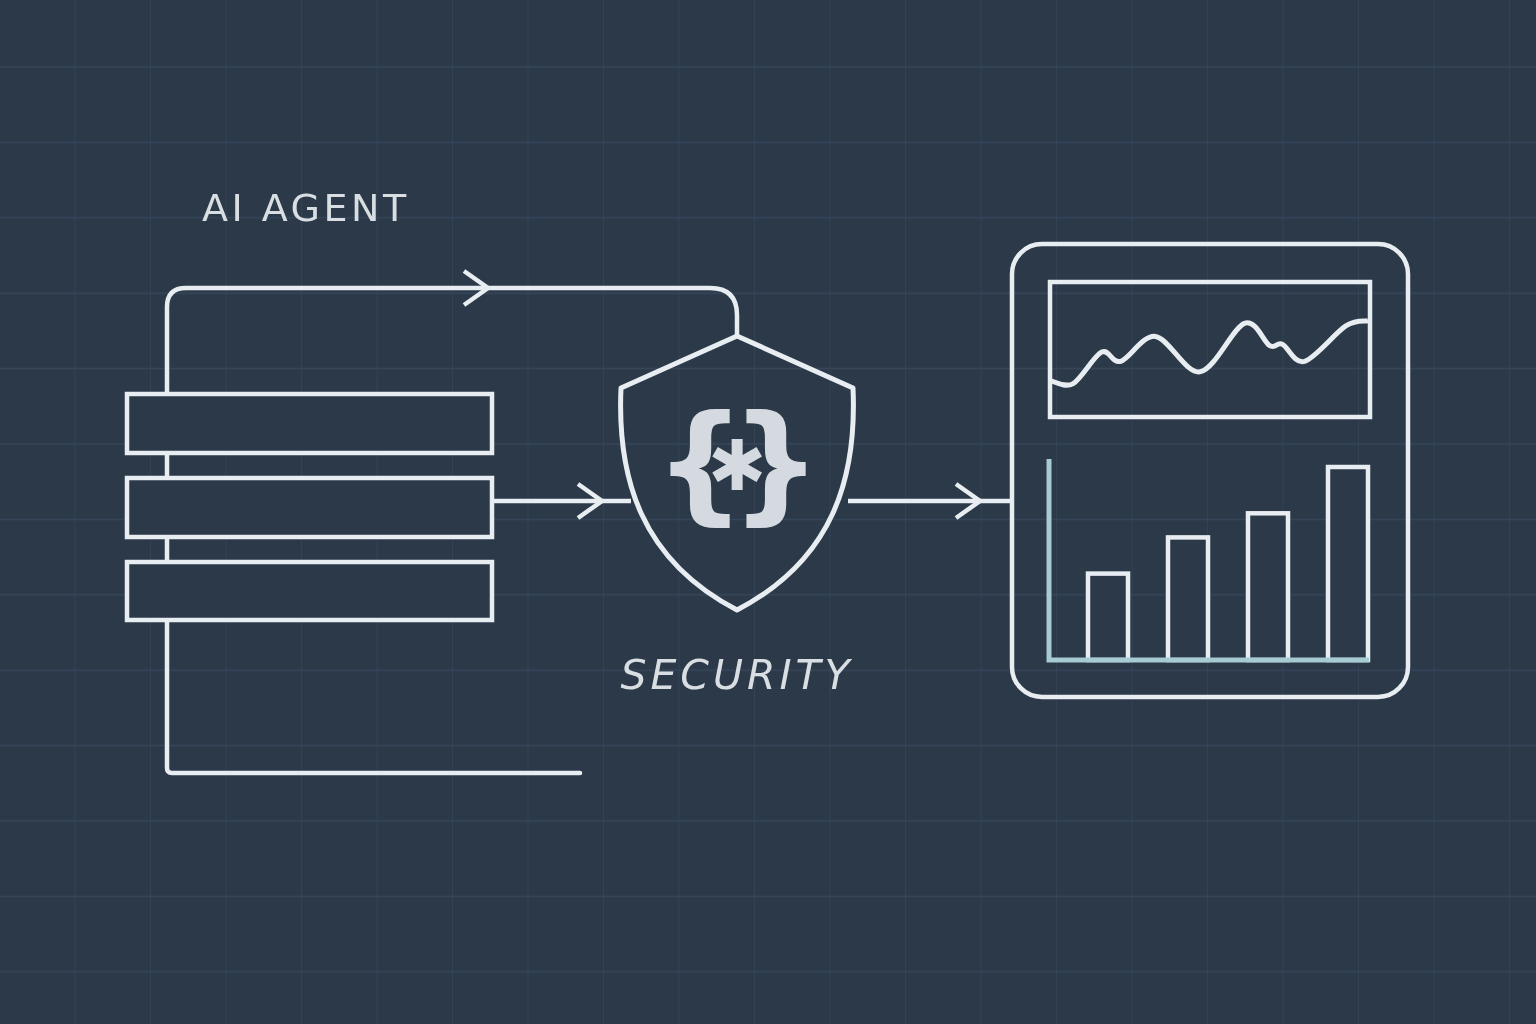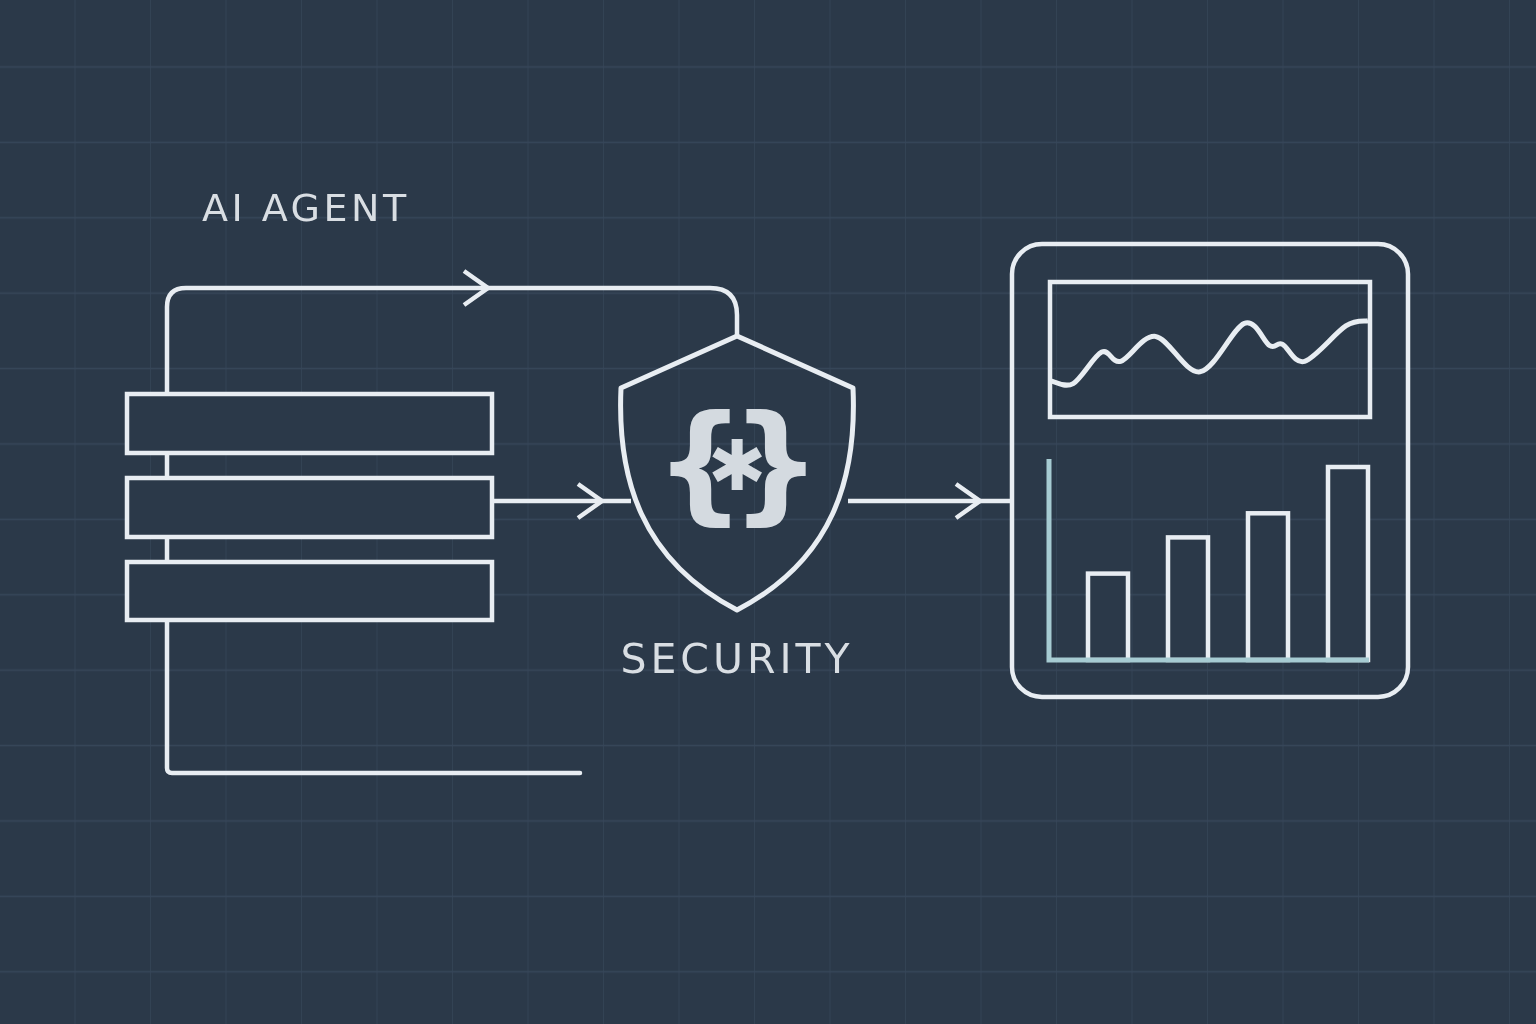--- a/index.html
+++ b/index.html
@@ -21,24 +21,24 @@
     color:var(--text,#d9dee3);
     line-height:1;
     white-space:nowrap;
     user-select:none;
   }
   .agent-label{
     left:202px;top:169px;
     font-size:38px;letter-spacing:3.5px;margin-top:20px;
   }
   .gateway-label{
-    left:737px;top:632px;
+    left:737px;top:648px;
     transform:translateX(-50%);
     font-size:41px;letter-spacing:4px;
-    line-height:55px;text-align:center;
+    line-height:55px;text-align:center;font-style:italic;
   }
 </style>
 </head>
 <body>
 
 <div class="stage" style="--bg: #2b3949; --line: #e8edf2; --accent: #a6cbd2; --glyph: #d4dae0; --text: #d9dee3;">
   <svg viewBox="0 0 1536 1024" width="1536" height="1024">
     <defs>
       <pattern id="grid" width="75.5" height="75.4" patternUnits="userSpaceOnUse">
         <path d="M 75.5 0 V 75.4 M 0 67 H 75.5" stroke="#44576c" stroke-opacity="0.45" stroke-width="1.4" fill="none"></path>

